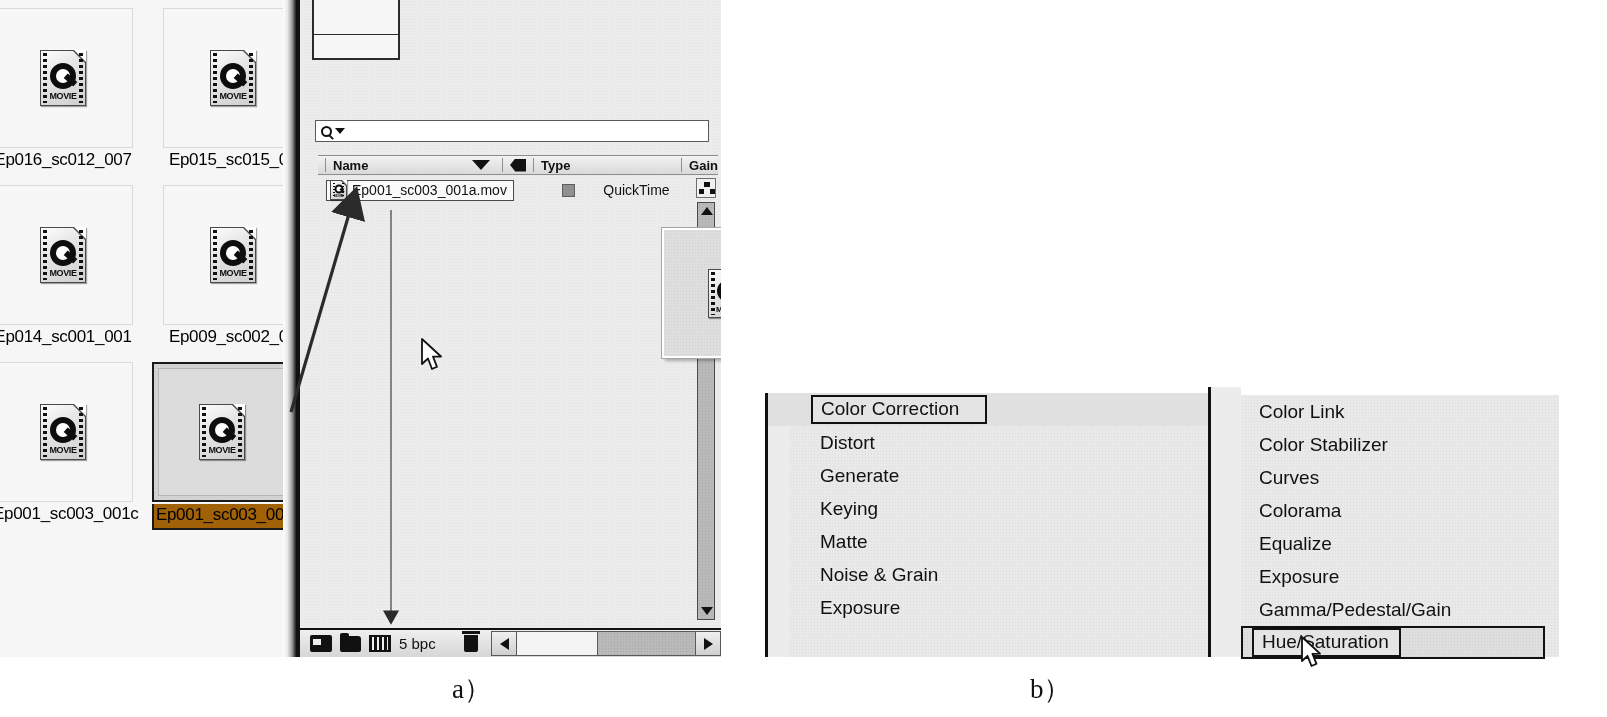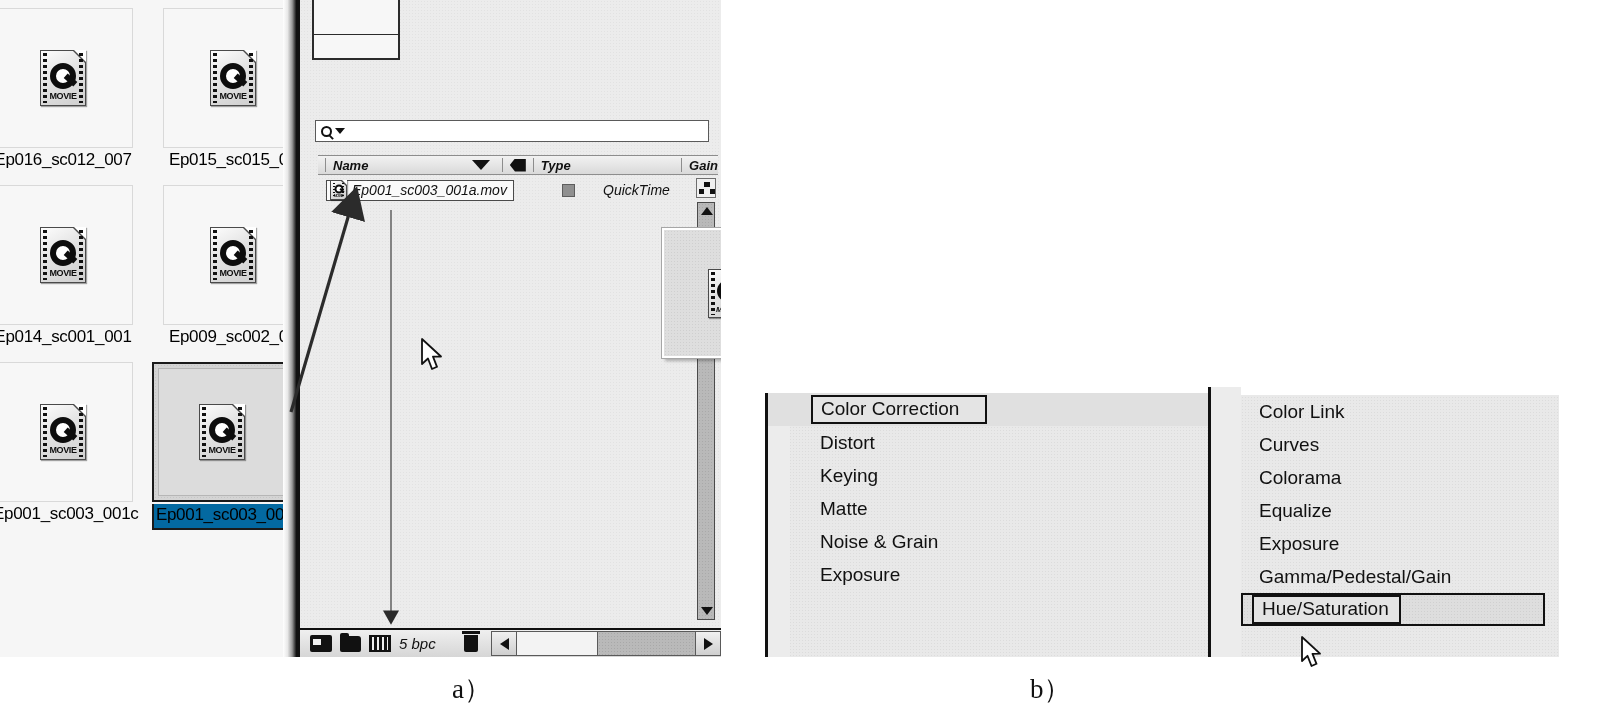--- a/index.html
+++ b/index.html
@@ -38,21 +38,21 @@
     border: 1px solid #b6b6b6;
     background: #dcdcdc;
     display: flex; align-items: center; justify-content: center;
   }
   .thumb-label {
     font-size: 17px; color: #000; text-align: center;
     margin-top: 2px; white-space: nowrap; letter-spacing: -0.3px;
     font-family: "Liberation Sans", sans-serif;
   }
   .thumb-cell.selected .thumb-label {
-    background: #0369a1; padding: 1px 4px 3px 0;
+    background: #a16207; padding: 1px 4px 3px 0;
     border-left: 2px solid #1a1a1a; border-right: 2px solid #1a1a1a;
     border-bottom: 2px solid #1a1a1a;
   }
 
   
   .qt-icon {
     position: relative; width: 46px; height: 56px;
     background: linear-gradient(150deg,#fdfdfd 0%,#e3e3e3 45%,#cfcfcf 100%);
     border: 1px solid #4a4a4a;
     box-shadow: 1px 1px 1px rgba(0,0,0,.35);
@@ -100,21 +100,20 @@
   }
 
   
   #ae {
     position: absolute; left: 296px; top: 0; width: 425px; height: 657px;
     background: #ececec;
     background-image: radial-gradient(#e2e2e2 0.5px, transparent 0.5px);
     background-size: 3px 3px;
     border-left: 4px solid #111;
     overflow: hidden;
-    font-style: italic;
   }
   #ae-preview {
     position: absolute; left: 12px; top: -40px; width: 88px; height: 100px;
     background: #f7f7f7; border: 2px solid #2b2b2b;
   }
   #ae-preview .pv-split {
     position: absolute; left: 0; right: 0; top: 72px; height: 1px; background: #2b2b2b;
   }
   #ae-search {
     position: absolute; left: 15px; top: 120px; width: 394px; height: 22px;
@@ -491,20 +490,24 @@
 
     <div class="mi selected">
       <span class="mi-text">Color Correction</span>
       <span class="arrow"></span>
     </div>
     <div class="mi">
       <span class="mi-text">Distort</span>
       <span class="arrow"></span>
     </div>
     <div class="mi">
+      <span class="mi-text">Generate</span>
+      <span class="arrow"></span>
+    </div>
+    <div class="mi">
       <span class="mi-text">Keying</span>
       <span class="arrow"></span>
     </div>
     <div class="mi">
       <span class="mi-text">Matte</span>
       <span class="arrow"></span>
     </div>
     <div class="mi">
       <span class="mi-text">Noise &amp; Grain</span>
       <span class="arrow"></span>
@@ -514,20 +517,23 @@
       <span class="arrow"></span>
     </div>
   </div>
 
   <div id="menu2">
     <div class="gutter"></div>
     <div id="menu2-topline"></div>
 
     <div class="mi" style="margin-top:8px">
       <span class="mi-text">Color Link</span>
+    </div>
+    <div class="mi">
+      <span class="mi-text">Color Stabilizer</span>
     </div>
     <div class="mi">
       <span class="mi-text">Curves</span>
     </div>
     <div class="mi">
       <span class="mi-text">Colorama</span>
     </div>
     <div class="mi">
       <span class="mi-text">Equalize</span>
     </div>

